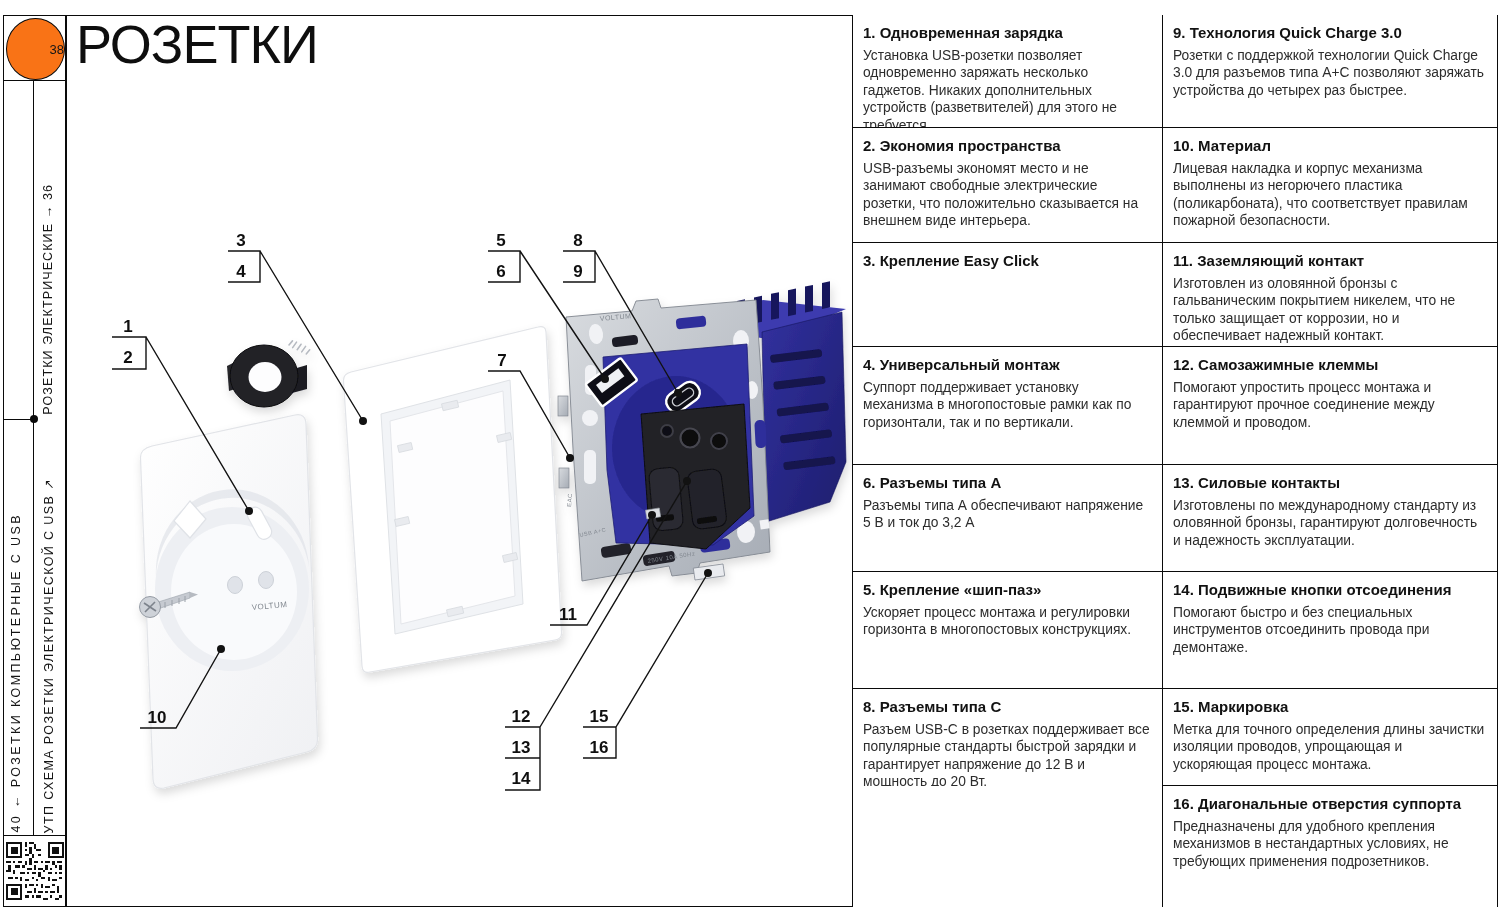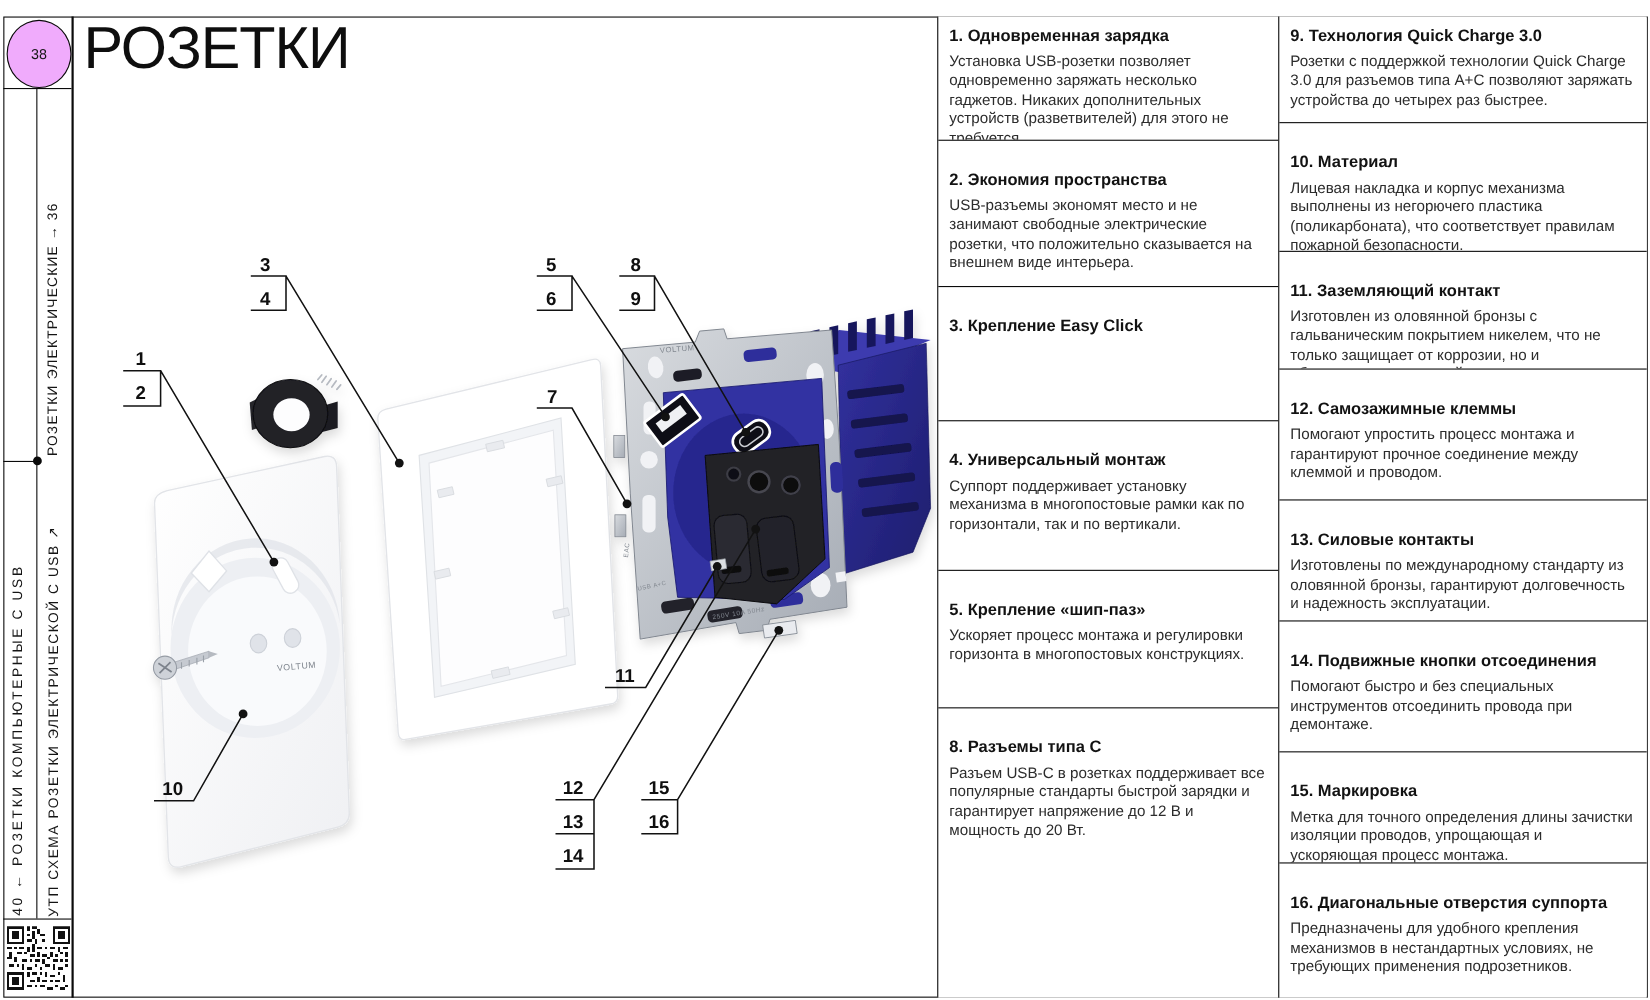--- a/index.html
+++ b/index.html
@@ -9,40 +9,40 @@
   .outer-frame{position:absolute;left:3px;top:15px;width:1493px;height:890px;
                border:1.5px solid #0a0a0a;pointer-events:none;}
   
   .v-div-1{left:33px;top:80px;width:1px;height:755px;}
   .v-div-2{left:65px;top:15px;width:1.5px;height:892px;}
   .h-badge{left:3px;top:80px;width:62px;height:1px;}
   .h-tick{left:3px;top:419px;width:31px;height:1px;}
   .h-qr{left:3px;top:835px;width:62px;height:1px;}
   .tick-dot{position:absolute;left:30px;top:415px;width:8px;height:8px;border-radius:50%;background:#0a0a0a;}
   .page-badge{position:absolute;left:6px;top:18px;width:57px;height:60px;border:1.3px solid #0a0a0a;
-              border-radius:50%;display:flex;align-items:center;justify-content:center;
-              font-size:13px;background:#f0abfc;}
+              border-radius:50%;display:flex;align-items:center;justify-content:flex-end;
+              font-size:13px;background:#f97316;}
   .vlabel{position:absolute;writing-mode:vertical-rl;transform:rotate(180deg);
           white-space:nowrap;font-size:12.5px;color:#141414;}
   .sb-outer{left:9px;bottom:76px;letter-spacing:2.4px;}
   .sb-inner-bottom{left:41px;bottom:76px;letter-spacing:1.4px;}
   .sb-inner-top{left:41px;bottom:494px;letter-spacing:1.1px;}
   .qr-box{position:absolute;left:6px;top:842px;width:58px;height:58px;}
   
   .title-block{position:absolute;left:76px;top:18px;line-height:53px;font-size:54px;
                font-weight:400;letter-spacing:-1px;color:#0e0e0e;}
   
   .diagram-svg{position:absolute;left:65px;top:15px;}
   .cl{stroke:#121212;stroke-width:1.4;fill:none;}
   .cnum{font-size:17px;font-weight:700;fill:#0f0f0f;text-anchor:middle;}
   .etch{fill:#81878f;letter-spacing:0.5px;}
   
   .features{position:absolute;left:852px;top:15px;width:645px;height:892px;
             border-left:1.5px solid #0a0a0a;display:flex;box-sizing:border-box;background:#fff;}
-  .fcol{display:flex;flex-direction:column;box-sizing:border-box;gap:18px;}
+  .fcol{display:flex;flex-direction:column;box-sizing:border-box;}
   .fcol-left{width:310px;border-right:1.3px solid #0a0a0a;}
   .fcol-right{width:333.5px;}
   .fcell{box-sizing:border-box;padding:9px 12px 0 10px;overflow:hidden;border-bottom:1.3px solid #0a0a0a;}
   .fcell:last-child{border-bottom:none;}
   .fcol .fcell:nth-child(1){height:113px}.fcol .fcell:nth-child(2){height:115px}
   .fcol .fcell:nth-child(3){height:104px}.fcol .fcell:nth-child(4){height:118px}
   .fcol .fcell:nth-child(5){height:107px}.fcol .fcell:nth-child(6){height:117px}
   .fcol .fcell:nth-child(7){height:97px}.fcol .fcell:nth-child(8){height:121px}
   .fhead{font-size:15px;font-weight:700;color:#121212;margin:0 0 6px 0;}
   .fbody{font-size:13.8px;line-height:1.26;color:#2c2c2c;}
@@ -289,20 +289,24 @@
         <div class="fbody">USB-разъемы экономят место и не занимают свободные электрические розетки, что положительно сказывается на внешнем виде интерьера.</div>
       </div>
       <div class="fcell">
         <div class="fhead">3. Крепление Easy Click</div>
       </div>
       <div class="fcell">
         <div class="fhead">4. Универсальный монтаж</div>
         <div class="fbody">Суппорт поддерживает установку механизма в многопостовые рамки как по горизонтали, так и по вертикали.</div>
       </div>
       <div class="fcell">
+        <div class="fhead">6. Разъемы типа А</div>
+        <div class="fbody">Разъемы типа А обеспечивают напряжение 5 В и ток до 3,2 А</div>
+      </div>
+      <div class="fcell">
         <div class="fhead">5. Крепление «шип-паз»</div>
         <div class="fbody">Ускоряет процесс монтажа и регулировки горизонта в многопостовых конструкциях.</div>
       </div>
       <div class="fcell">
         <div class="fhead">8. Разъемы типа С</div>
         <div class="fbody">Разъем USB-C в розетках поддерживает все популярные стандарты быстрой зарядки и гарантирует напряжение до 12 В и мощность до 20 Вт.</div>
       </div>
     </div>
     <div class="fcol fcol-right">
       <div class="fcell">

